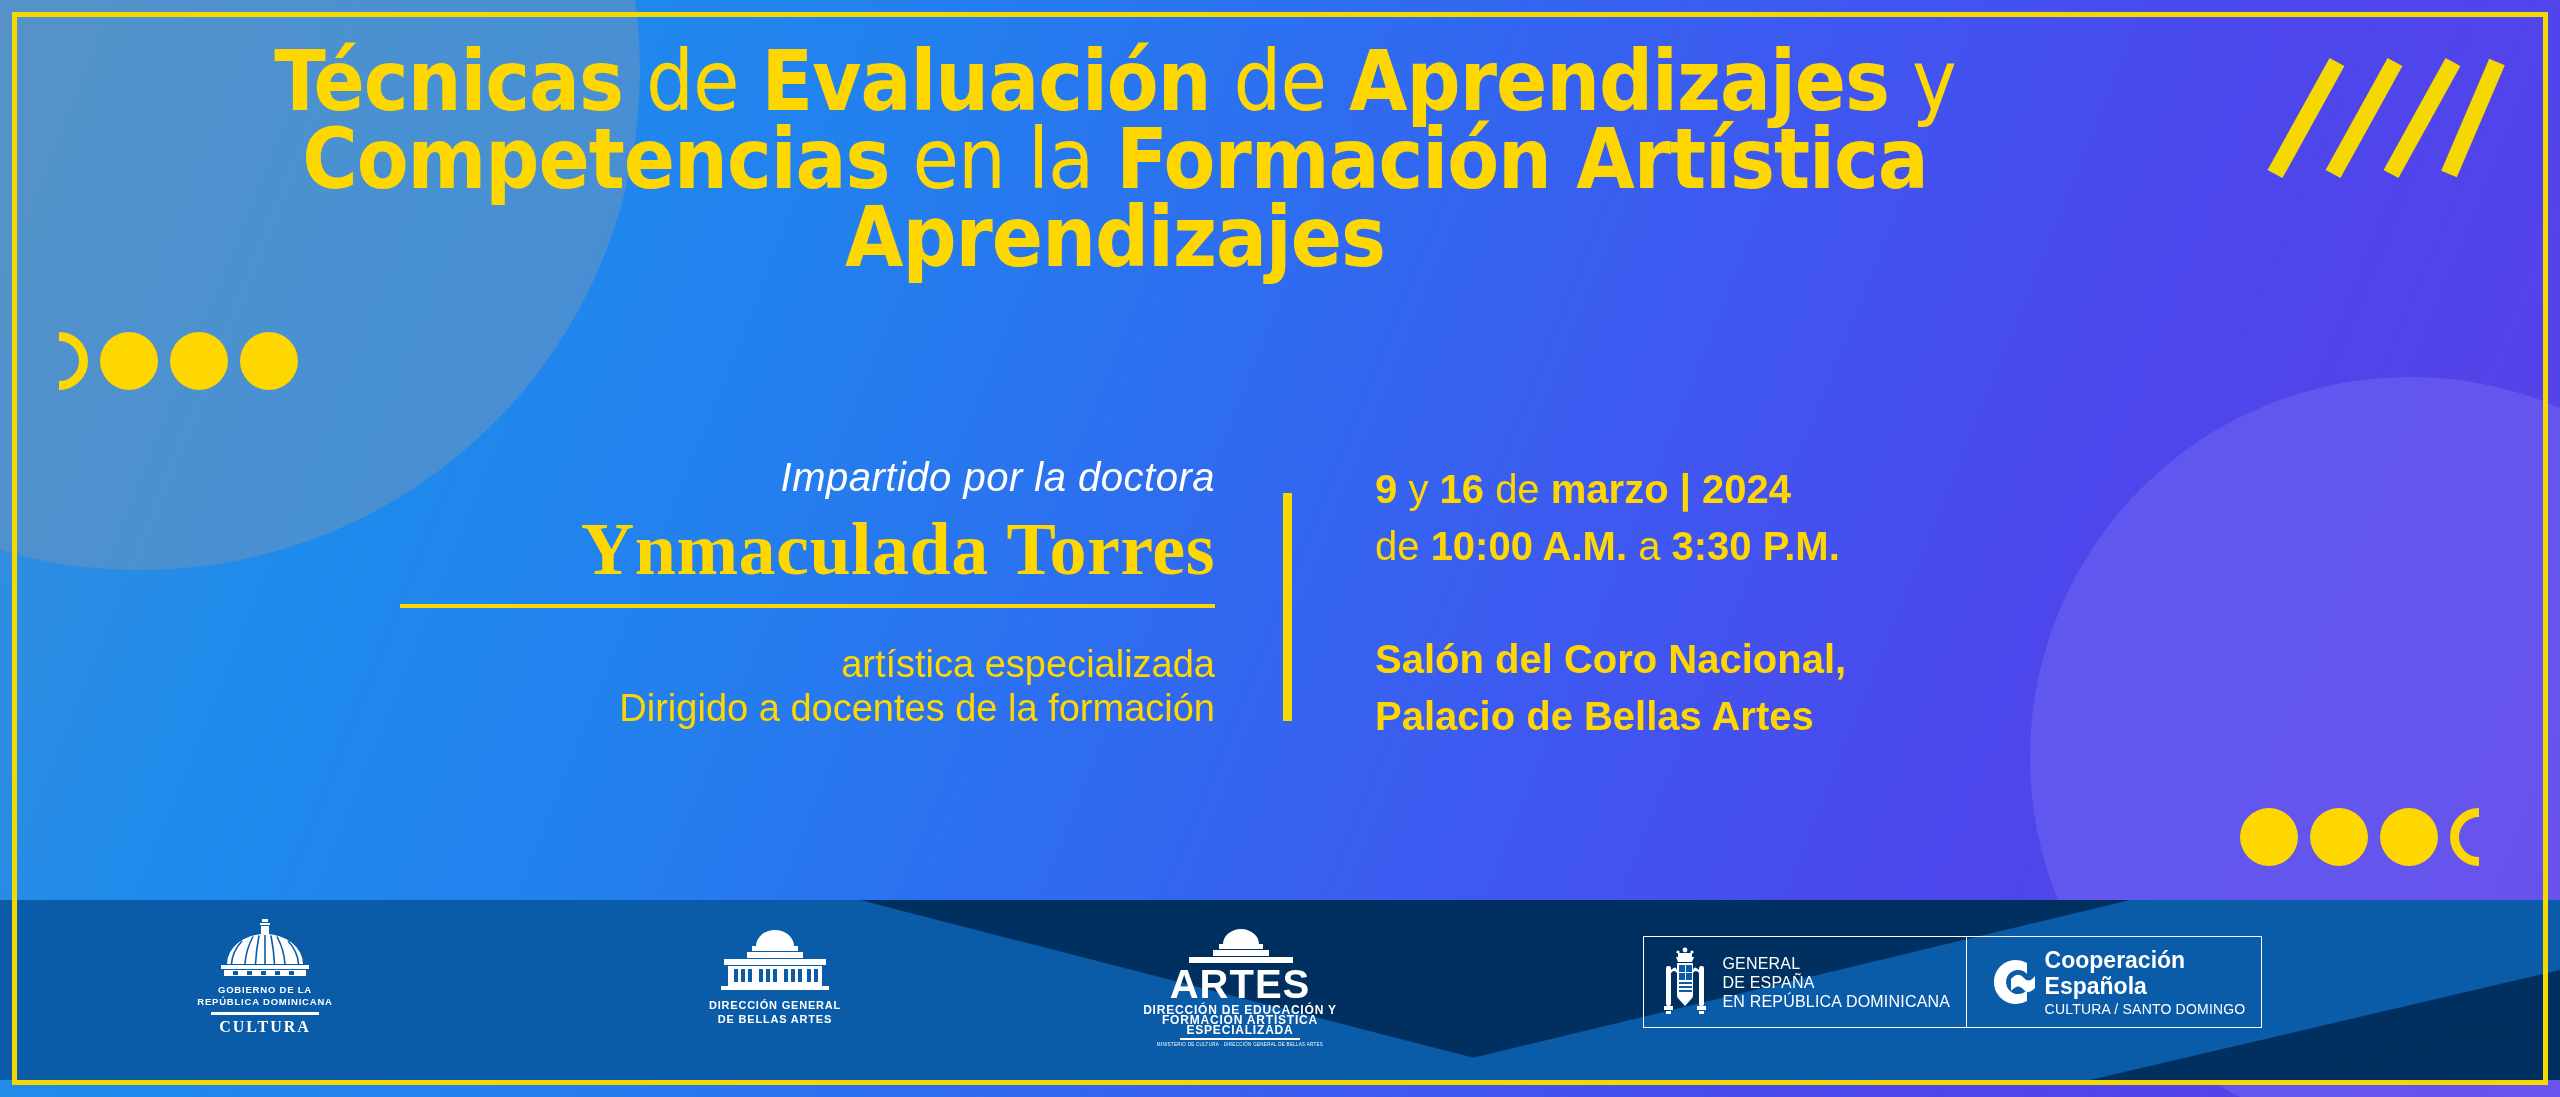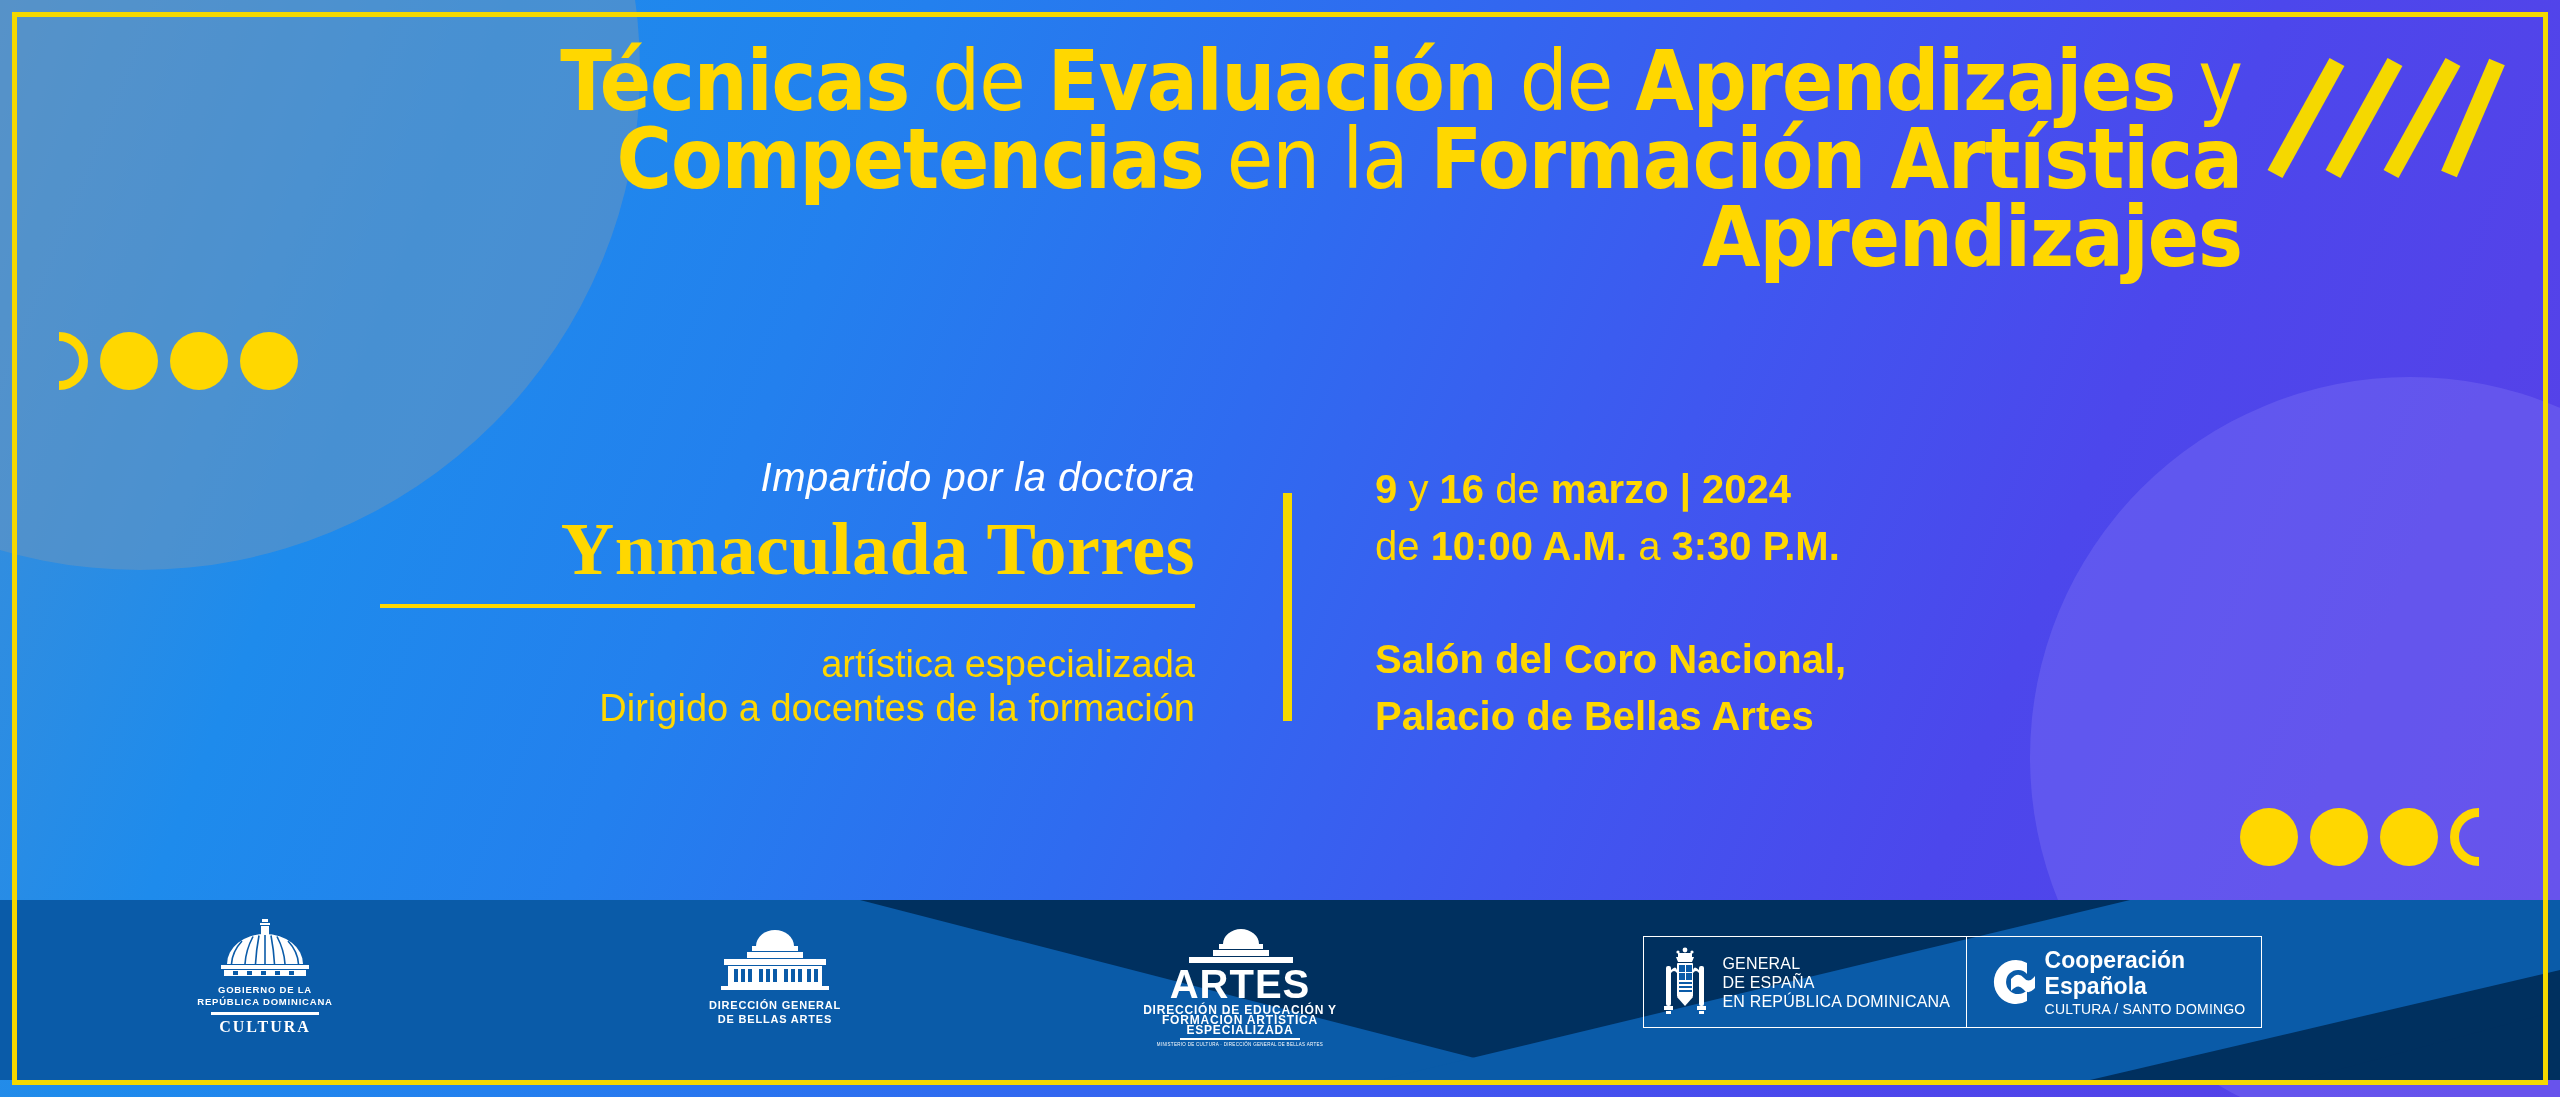--- a/index.html
+++ b/index.html
@@ -32,22 +32,22 @@
   }
 
   
   #frame {
     position:absolute; left:12px; top:12px; right:12px; bottom:12px;
     border:5px solid #F5D800; pointer-events:none; z-index:6;
   }
 
   
   #title-block {
-    position:absolute; left:12px; top:42px; width:2230px;
-    text-align:right; z-index:5;
+    position:absolute; left:0; top:42px; width:2230px;
+    text-align:center; z-index:5;
   }
   .title-line {
     color:#FFD700;
     font-family:"Liberation Sans Narrow","DejaVu Sans Condensed","Liberation Sans",sans-serif;
     font-size:84px; line-height:78px; letter-spacing:-1px;
     white-space:nowrap;
   }
   .tw-bold   { font-weight:bold; font-stretch:condensed; }
   .tw-light  { font-weight:300; font-stretch:condensed; }
 
@@ -71,21 +71,21 @@
     background:none; border:9px solid #FFD700;
     width:58px; height:58px;
     clip-path: inset(0 50% 0 0);
   }
   .dot:last-child { margin-right:0; }
 
   
   #content { position:absolute; left:0; top:455px; width:2560px; height:330px; z-index:5; }
 
   #left-col {
-    position:absolute; left:380px; top:0; width:815px; text-align:right;
+    position:absolute; left:400px; top:0; width:815px; text-align:right;
   }
   #speaker-intro {
     color:#ffffff; font-style:italic; font-size:40px; font-weight:300;
     letter-spacing:0.5px; margin-bottom:8px;
   }
   #speaker-name {
     color:#FFD700;
     font-family:Liberation Serif, serif;
     font-weight:bold; font-size:74px; line-height:82px;
     letter-spacing:0.5px;

